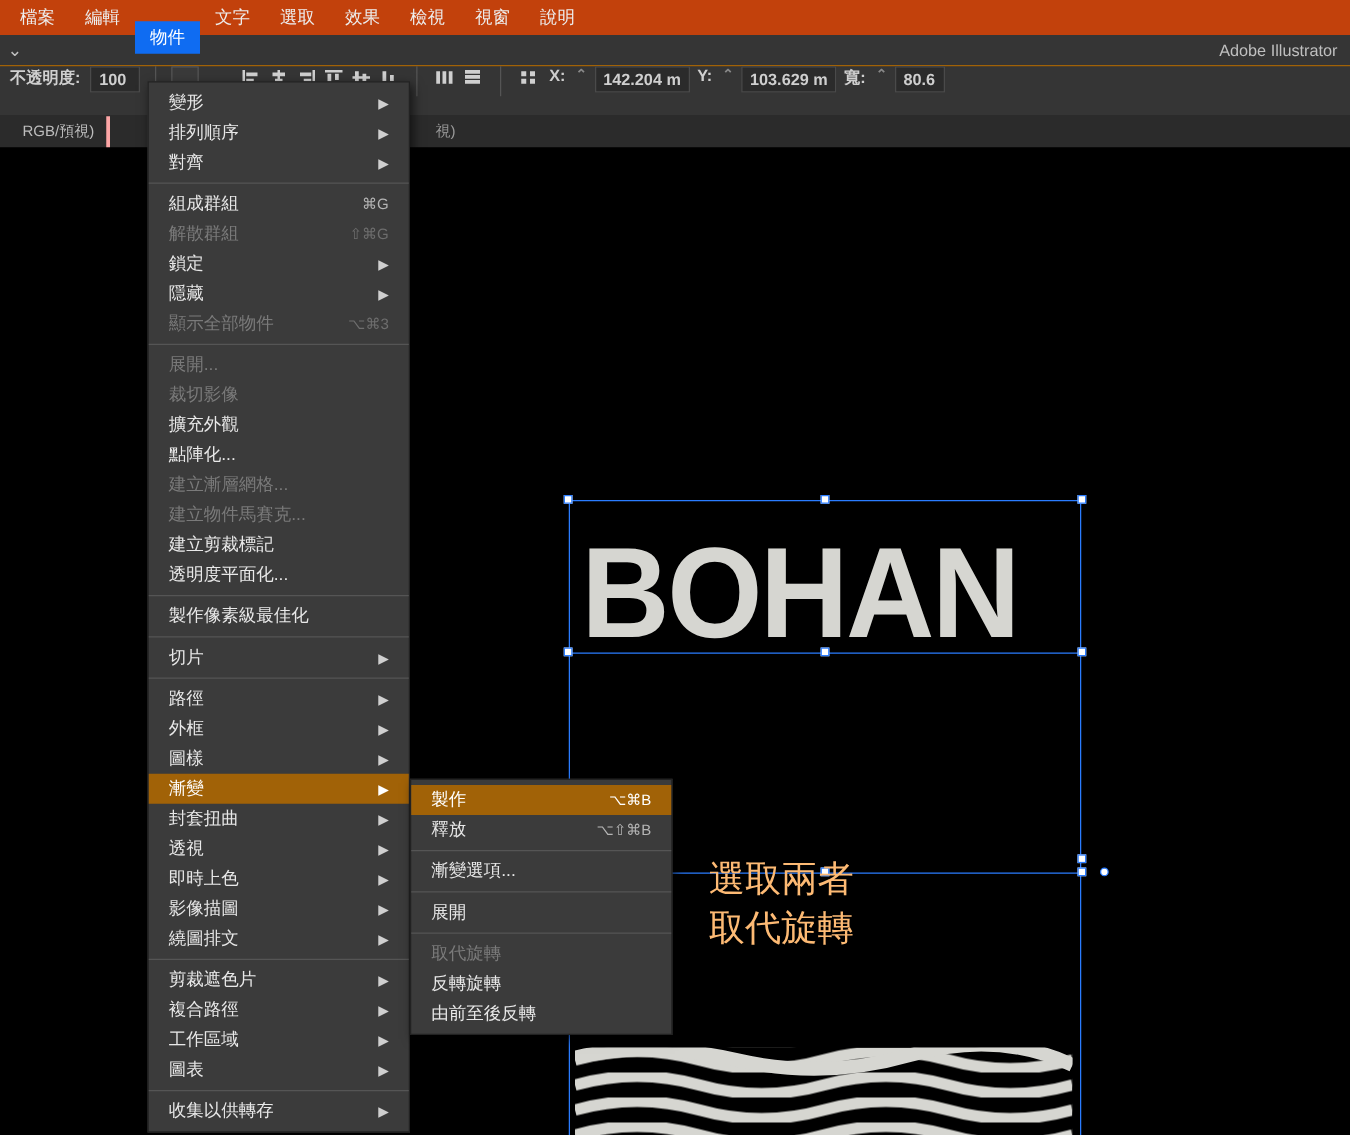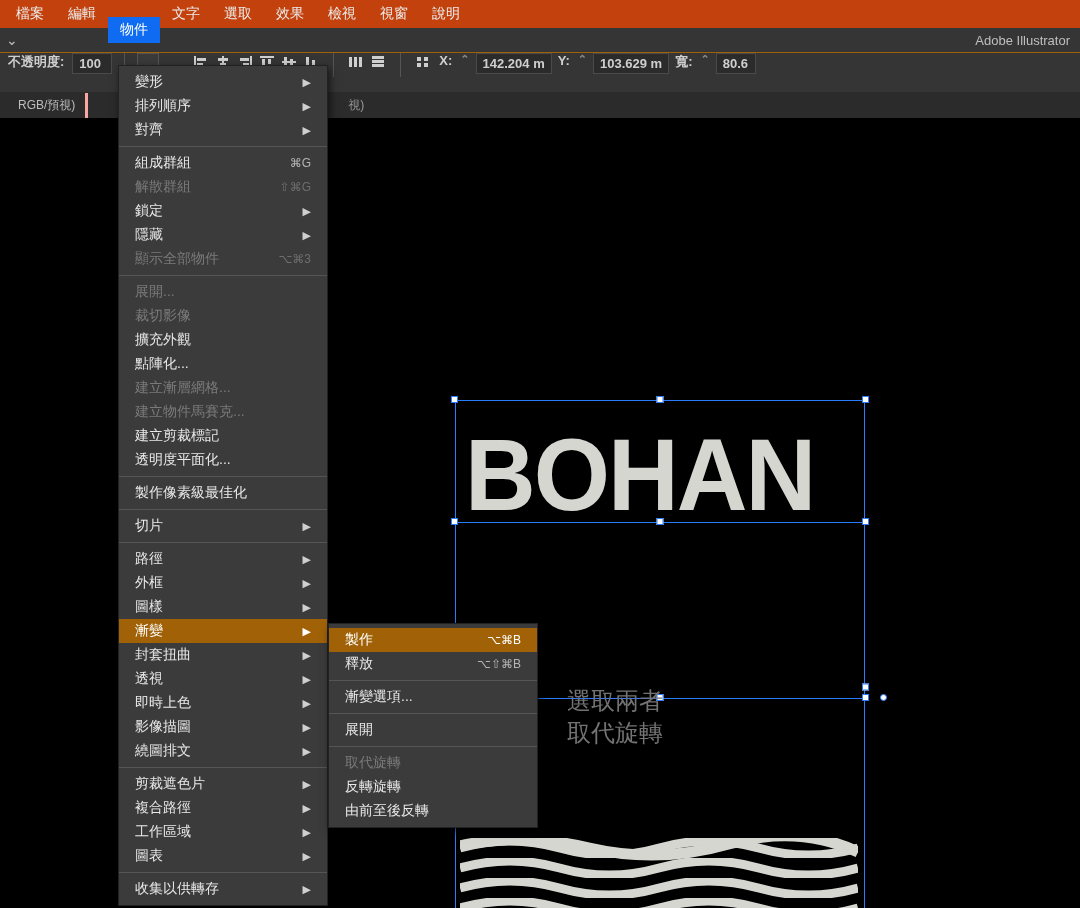--- a/index.html
+++ b/index.html
@@ -44,21 +44,21 @@
   .h-tl { left:-4px; top:-4px;} .h-tr { right:-4px; top:-4px;}
   .h-tm { left:50%; top:-4px; transform:translateX(-50%);}
   .h-ml { left:-4px; top:50%; transform:translateY(-50%);} .h-mr{right:-4px;top:50%;transform:translateY(-50%);}
   .inner-line { position:absolute; left:0;right:0; border-top:1px solid #2a7cff;}
   .ext-handle { position:absolute; width:7px; height:7px; border-radius:50%; background:#fff; border:1px solid #2a7cff;}
 
   .big-text { position:absolute; left:465px; top:300px; font-size:98px; font-weight:900; letter-spacing:-2px; color:#d6d6d1; font-family: Arial, "Arial Black", sans-serif; transform:scaleY(1.05);}
   .wavy { position:absolute; left:460px; top:720px; width:398px; height:115px; }
 
   .annotation-arrow { position:absolute; left:491px; top:593px; color:#fff; font-size:22px; letter-spacing:-2px; }
-  .annotation-text { position:absolute; left:567px; top:567px; color:#737373; font-size:24px; line-height:1.35; font-weight:500; }
+  .annotation-text { position:absolute; left:567px; top:567px; color:#fdba74; font-size:29px; line-height:1.35; font-weight:500; }
 
   .propicons-group { display:flex; gap:2px; }
   .alignicon { width:20px; height:18px; display:inline-flex; align-items:center; justify-content:center; }
   .alignicon svg { display:block; }
 </style>
 </head>
 <body>
 
 <div class="menubar">
   <span class="menubar-item">檔案</span>

